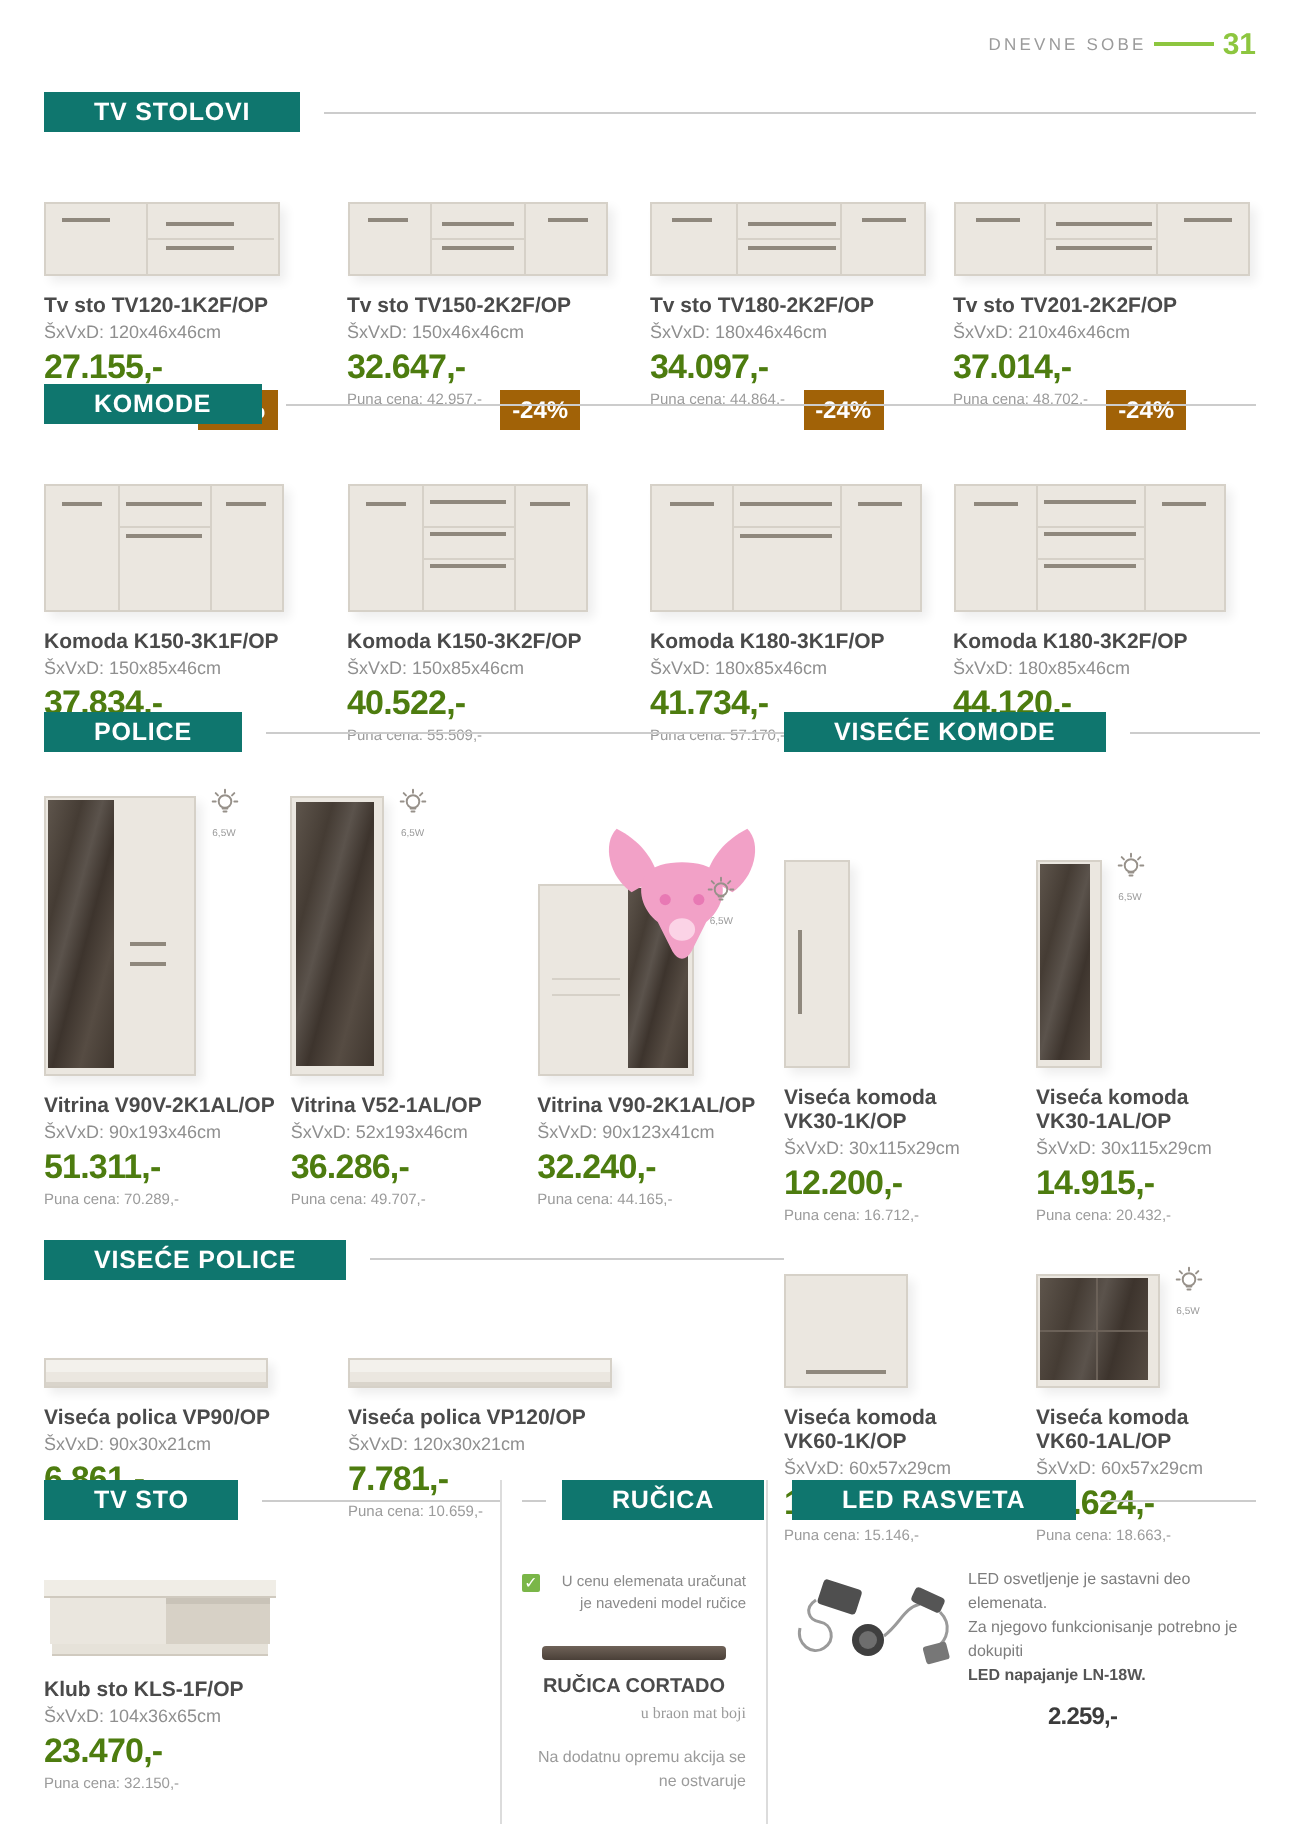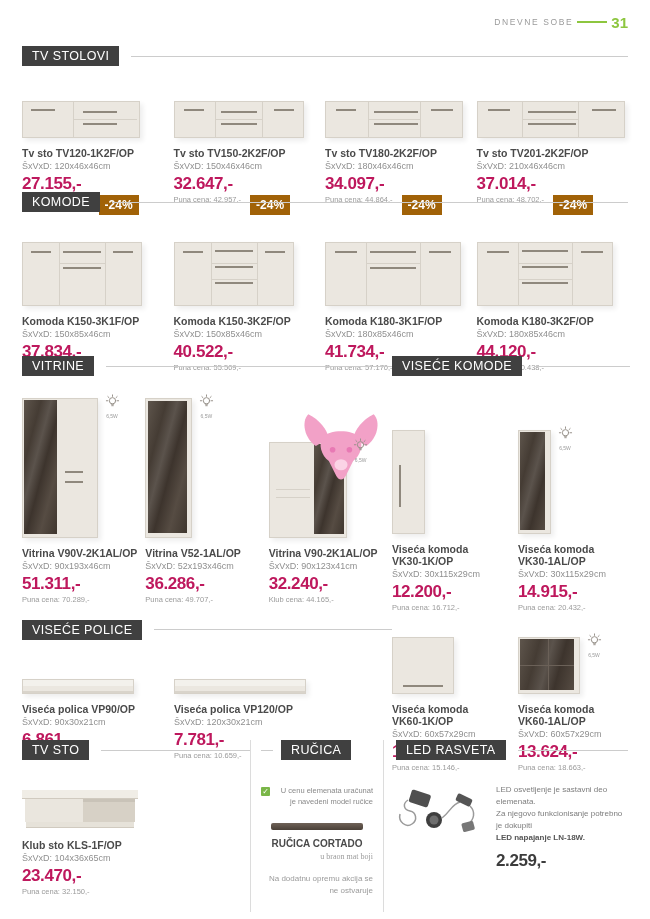--- a/index.html
+++ b/index.html
@@ -10,21 +10,21 @@
   .page{padding:0 22px;box-sizing:border-box;width:650px;height:919px;}
 
   
   .pg-head{height:36px;display:flex;align-items:center;justify-content:flex-end;gap:4px;padding-top:8px;box-sizing:border-box;}
   .pg-cat{font-size:8.5px;letter-spacing:1.6px;color:#9b9b9b;}
   .pg-line{width:30px;height:2px;background:#8dc63f;}
   .pg-num{font-size:15px;font-weight:bold;color:#8dc63f;}
 
   
   .sec-head{display:flex;align-items:center;}
-  .sec-label{background:#404040;color:#ffffff;font-weight:normal;font-size:12.5px;letter-spacing:.4px;padding:3px 10px;white-space:nowrap;}
+  .sec-label{background:#0f766e;color:#ffffff;font-weight:bold;font-size:12.5px;letter-spacing:.4px;padding:3px 25px;white-space:nowrap;}
   .sec-line{flex:1;height:1px;background:#cccccc;margin-left:12px;}
   .sec-line.lead{flex:0 0 12px;margin-left:0;margin-right:8px;}
 
   
   .plist{display:flex;margin-top:14px;}
   .product{box-sizing:border-box;}
   .row-tv .product,.row-kom .product{width:151.5px;}
   .row-vit .product{width:126px;}
   .row-pol .product{width:152px;}
   .row-klub .product{width:200px;}
@@ -38,21 +38,21 @@
   .row-vkom .product:nth-child(-n+2) .img-wrap{height:144px;}
   .row-vkom .product:nth-child(n+3) .img-wrap{height:66px;}
   .row-pol .img-wrap{height:40px;}
   .row-klub .img-wrap{height:56px;}
   .img-inner{position:relative;display:inline-block;}
 
   .p-name{font-size:10.5px;font-weight:bold;color:#4a4a4a;margin-top:9px;white-space:nowrap;line-height:1.15;}
   .row-vkom .p-name{white-space:normal;width:96px;}
   .p-dims{font-size:9px;color:#8f8f8f;margin-top:2px;}
   .p-price-row{display:flex;align-items:flex-start;margin-top:4px;}
-  .p-price{display:block;font-size:17px;font-weight:bold;color:#be185d;letter-spacing:-.4px;line-height:1.05;}
+  .p-price{display:block;font-size:17px;font-weight:bold;color:#4d7c0f;letter-spacing:-.4px;line-height:1.05;}
   .p-full{display:block;font-size:7.5px;color:#9b9b9b;margin-top:2px;}
   .badge{margin-left:9px;margin-top:20px;background:#a16207;color:#fff;font-weight:bold;font-size:12px;padding:4px 6px;line-height:1;}
 
   
   .furn{display:inline-block;position:relative;background-color:#ebe7e0;border:1px solid #d6d1c8;
         box-shadow:3px 3px 5px rgba(0,0,0,.07);background-repeat:no-repeat;vertical-align:bottom;z-index:1;}
   .f-tv1{width:116px;height:35px;
     background-image:linear-gradient(#8f887d,#8f887d),linear-gradient(#8f887d,#8f887d),linear-gradient(#8f887d,#8f887d),linear-gradient(#d6d1c8,#d6d1c8),linear-gradient(#d6d1c8,#d6d1c8);
     background-size:24px 2px,34px 2px,34px 2px,1px 100%,64px 1px;
     background-position:8px 7px,60px 9px,60px 21px,50px 0,50px 17px;}
@@ -137,24 +137,24 @@
   .b-col3{flex:1;padding-left:12px;}
 
   .note{display:flex;gap:4px;margin-top:26px;}
   .chk{flex:0 0 9px;width:9px;height:9px;background:#7ab648;color:#fff;font-size:8px;line-height:9px;text-align:center;border-radius:1px;margin-top:1px;}
   .note-text{flex:1;font-size:7.5px;color:#8a8a8a;text-align:right;line-height:1.4;}
   .handle-bar{width:92px;height:7px;margin:16px auto 8px;border-radius:2px;background:linear-gradient(#6f6258,#4a4038);}
   .rucica-name{font-size:10px;font-weight:bold;color:#4a4a4a;text-align:center;}
   .rucica-sub{font-size:8px;color:#9b9b9b;text-align:right;margin-top:3px;font-family:Liberation Serif, serif;}
   .rucica-disc{font-size:8px;color:#9b9b9b;text-align:right;margin-top:12px;line-height:1.45;}
 
-  .led-body{display:flex;margin-top:24px;gap:12px;justify-content:space-between;}
+  .led-body{display:flex;margin-top:24px;justify-content:space-between;}
   .led-text{font-size:8px;color:#7d7d7d;line-height:1.5;}
   .led-text b{color:#555;}
-  .led-price{font-size:17px;font-weight:bold;color:#3c3c3c;letter-spacing:-.4px;margin-top:7px;}
+  .led-price{font-size:12px;font-weight:bold;color:#3c3c3c;letter-spacing:-.4px;margin-top:7px;margin-left:40px;}
 </style>
 </head>
 <body>
 
 <div class="page">
 
   <div class="pg-head">
     <span class="pg-cat">DNEVNE SOBE</span>
     <span class="pg-line"></span>
     <span class="pg-num">31</span>
@@ -283,21 +283,21 @@
             </span>
           </div>
         </div>
       </div>
   </div>
 
   <div class="cols">
     <div class="col-left">
       <div>
         <div class="sec-head">
-          <span class="sec-label">VITRINE</span>
+          <span class="sec-label">POLICE</span>
           <span class="sec-line"></span>
         </div>
         <div class="plist row-vit">
             <div class="product">
               <div class="img-wrap">
                 <span class="img-inner"><span class="furn f-vit1"></span><span class="bulb"><svg width="15" height="15" viewBox="0 0 20 20" fill="none" stroke="#97918a" stroke-width="1.3" stroke-linecap="round">
                       <circle cx="10" cy="9" r="4.2"></circle>
                       <path d="M8.4 13.6h3.2M9 15.6h2"></path>
                       <path d="M10 1.2v2M3.8 3.4l1.5 1.5M16.2 3.4l-1.5 1.5M1.8 9h2M16.2 9h2"></path>
                     </svg><em>6,5W</em></span></span>
@@ -341,21 +341,21 @@
                       <circle cx="10" cy="9" r="4.2"></circle>
                       <path d="M8.4 13.6h3.2M9 15.6h2"></path>
                       <path d="M10 1.2v2M3.8 3.4l1.5 1.5M16.2 3.4l-1.5 1.5M1.8 9h2M16.2 9h2"></path>
                     </svg><em>6,5W</em></span></span>
               </div>
               <div class="p-name">Vitrina V90-2K1AL/OP</div>
               <div class="p-dims">ŠxVxD: 90x123x41cm</div>
               <div class="p-price-row">
                 <span class="p-price-col">
                   <span class="p-price">32.240,-</span>
-                  <span class="p-full">Klub cena: 44.165,-</span>
+                  <span class="p-full">Puna cena: 44.165,-</span>
                 </span>
               </div>
             </div>
           </div>
       </div>
       <div class="sec-pol">
         <div class="sec-head">
           <span class="sec-label">VISEĆE POLICE</span>
           <span class="sec-line"></span>
         </div>

